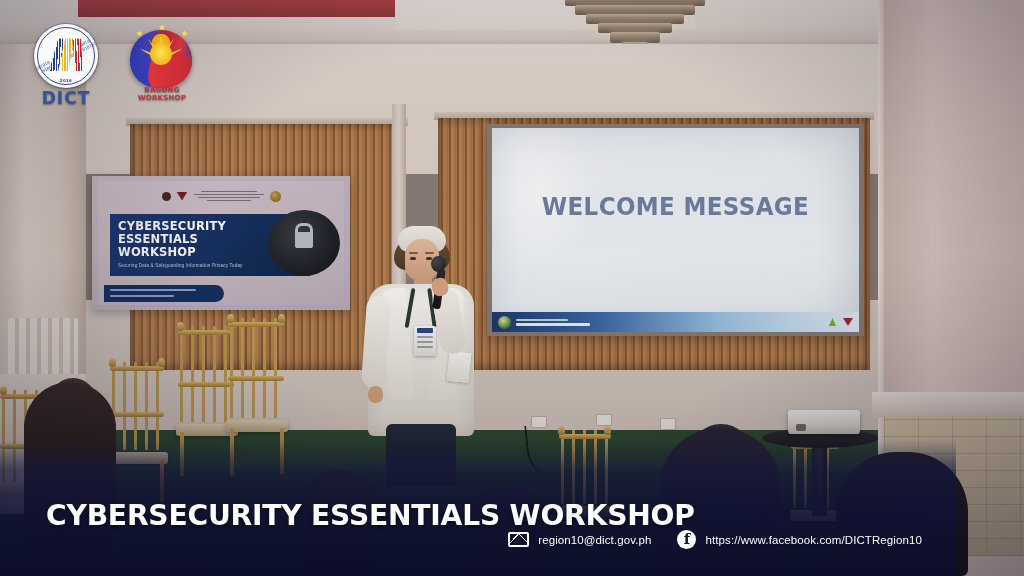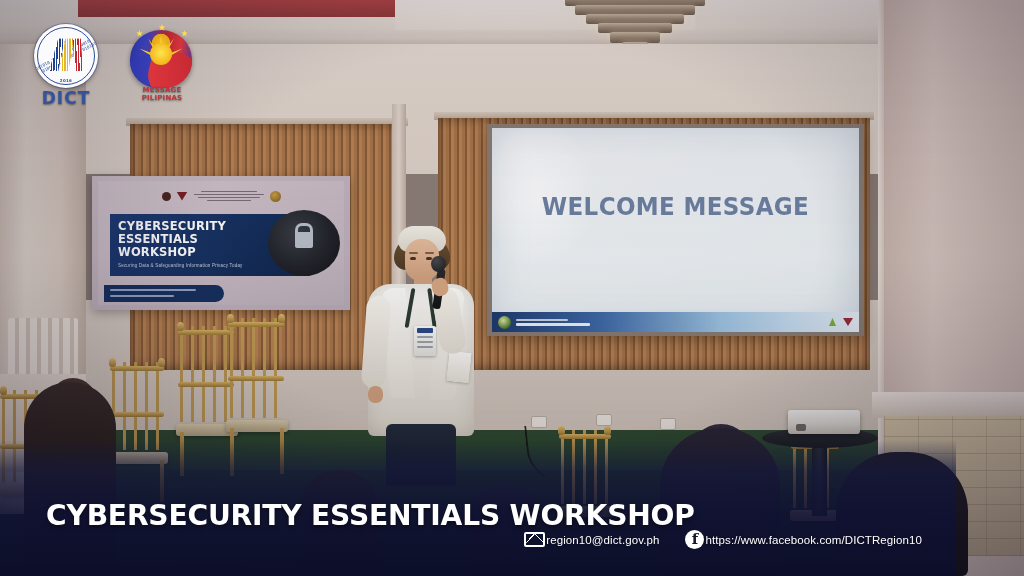--- a/index.html
+++ b/index.html
@@ -558,21 +558,21 @@
   .bar-sub {
     position: absolute; left: 46px; bottom: 26px;
     font-family: "Liberation Sans", sans-serif;
     font-size: 14.5px; color: #f2f3f8; letter-spacing: .1px;
     text-shadow: 0 1px 3px rgba(0,0,0,.55);
   }
   .contacts {
     position: absolute; right: 34px; bottom: 27px;
     display: flex; align-items: center; gap: 26px;
   }
-  .contact { display: flex; align-items: center; gap: 1px; }
+  .contact { display: flex; align-items: center; gap: 9px; }
   .contact-text {
     font-family: "Liberation Sans", sans-serif;
     font-size: 11.5px; color: #ffffff; letter-spacing: .1px;
     text-shadow: 0 1px 2px rgba(0,0,0,.5);
   }
   .icon-mail {
     width: 21px; height: 15px; border: 2px solid #ffffff; border-radius: 2px;
     position: relative; flex: 0 0 auto;
   }
   .icon-mail::after {
@@ -813,21 +813,21 @@
         <div class="bp-ray" style="transform:rotate(0deg) translateY(-13px)"></div>
         <div class="bp-ray" style="transform:rotate(32deg) translateY(-13px)"></div>
         <div class="bp-ray" style="transform:rotate(-32deg) translateY(-13px)"></div>
         <div class="bp-ray" style="transform:rotate(64deg) translateY(-13px)"></div>
         <div class="bp-ray" style="transform:rotate(-64deg) translateY(-13px)"></div>
         <div class="bp-sun"></div>
       </div>
       <div class="bp-star bp-s1"></div>
       <div class="bp-star bp-s2"></div>
       <div class="bp-star bp-s3"></div>
-      <div class="bp-word">MESSAGE PILIPINAS</div>
+      <div class="bp-word">BAGONG WORKSHOP</div>
     </div>
   </div>
 
   <div class="bottom-overlay">
     <div class="bar-title">CYBERSECURITY ESSENTIALS WORKSHOP</div>
 
     <div class="contacts">
       <div class="contact">
         <span class="icon-mail"></span>
         <span class="contact-text">region10@dict.gov.ph</span>

